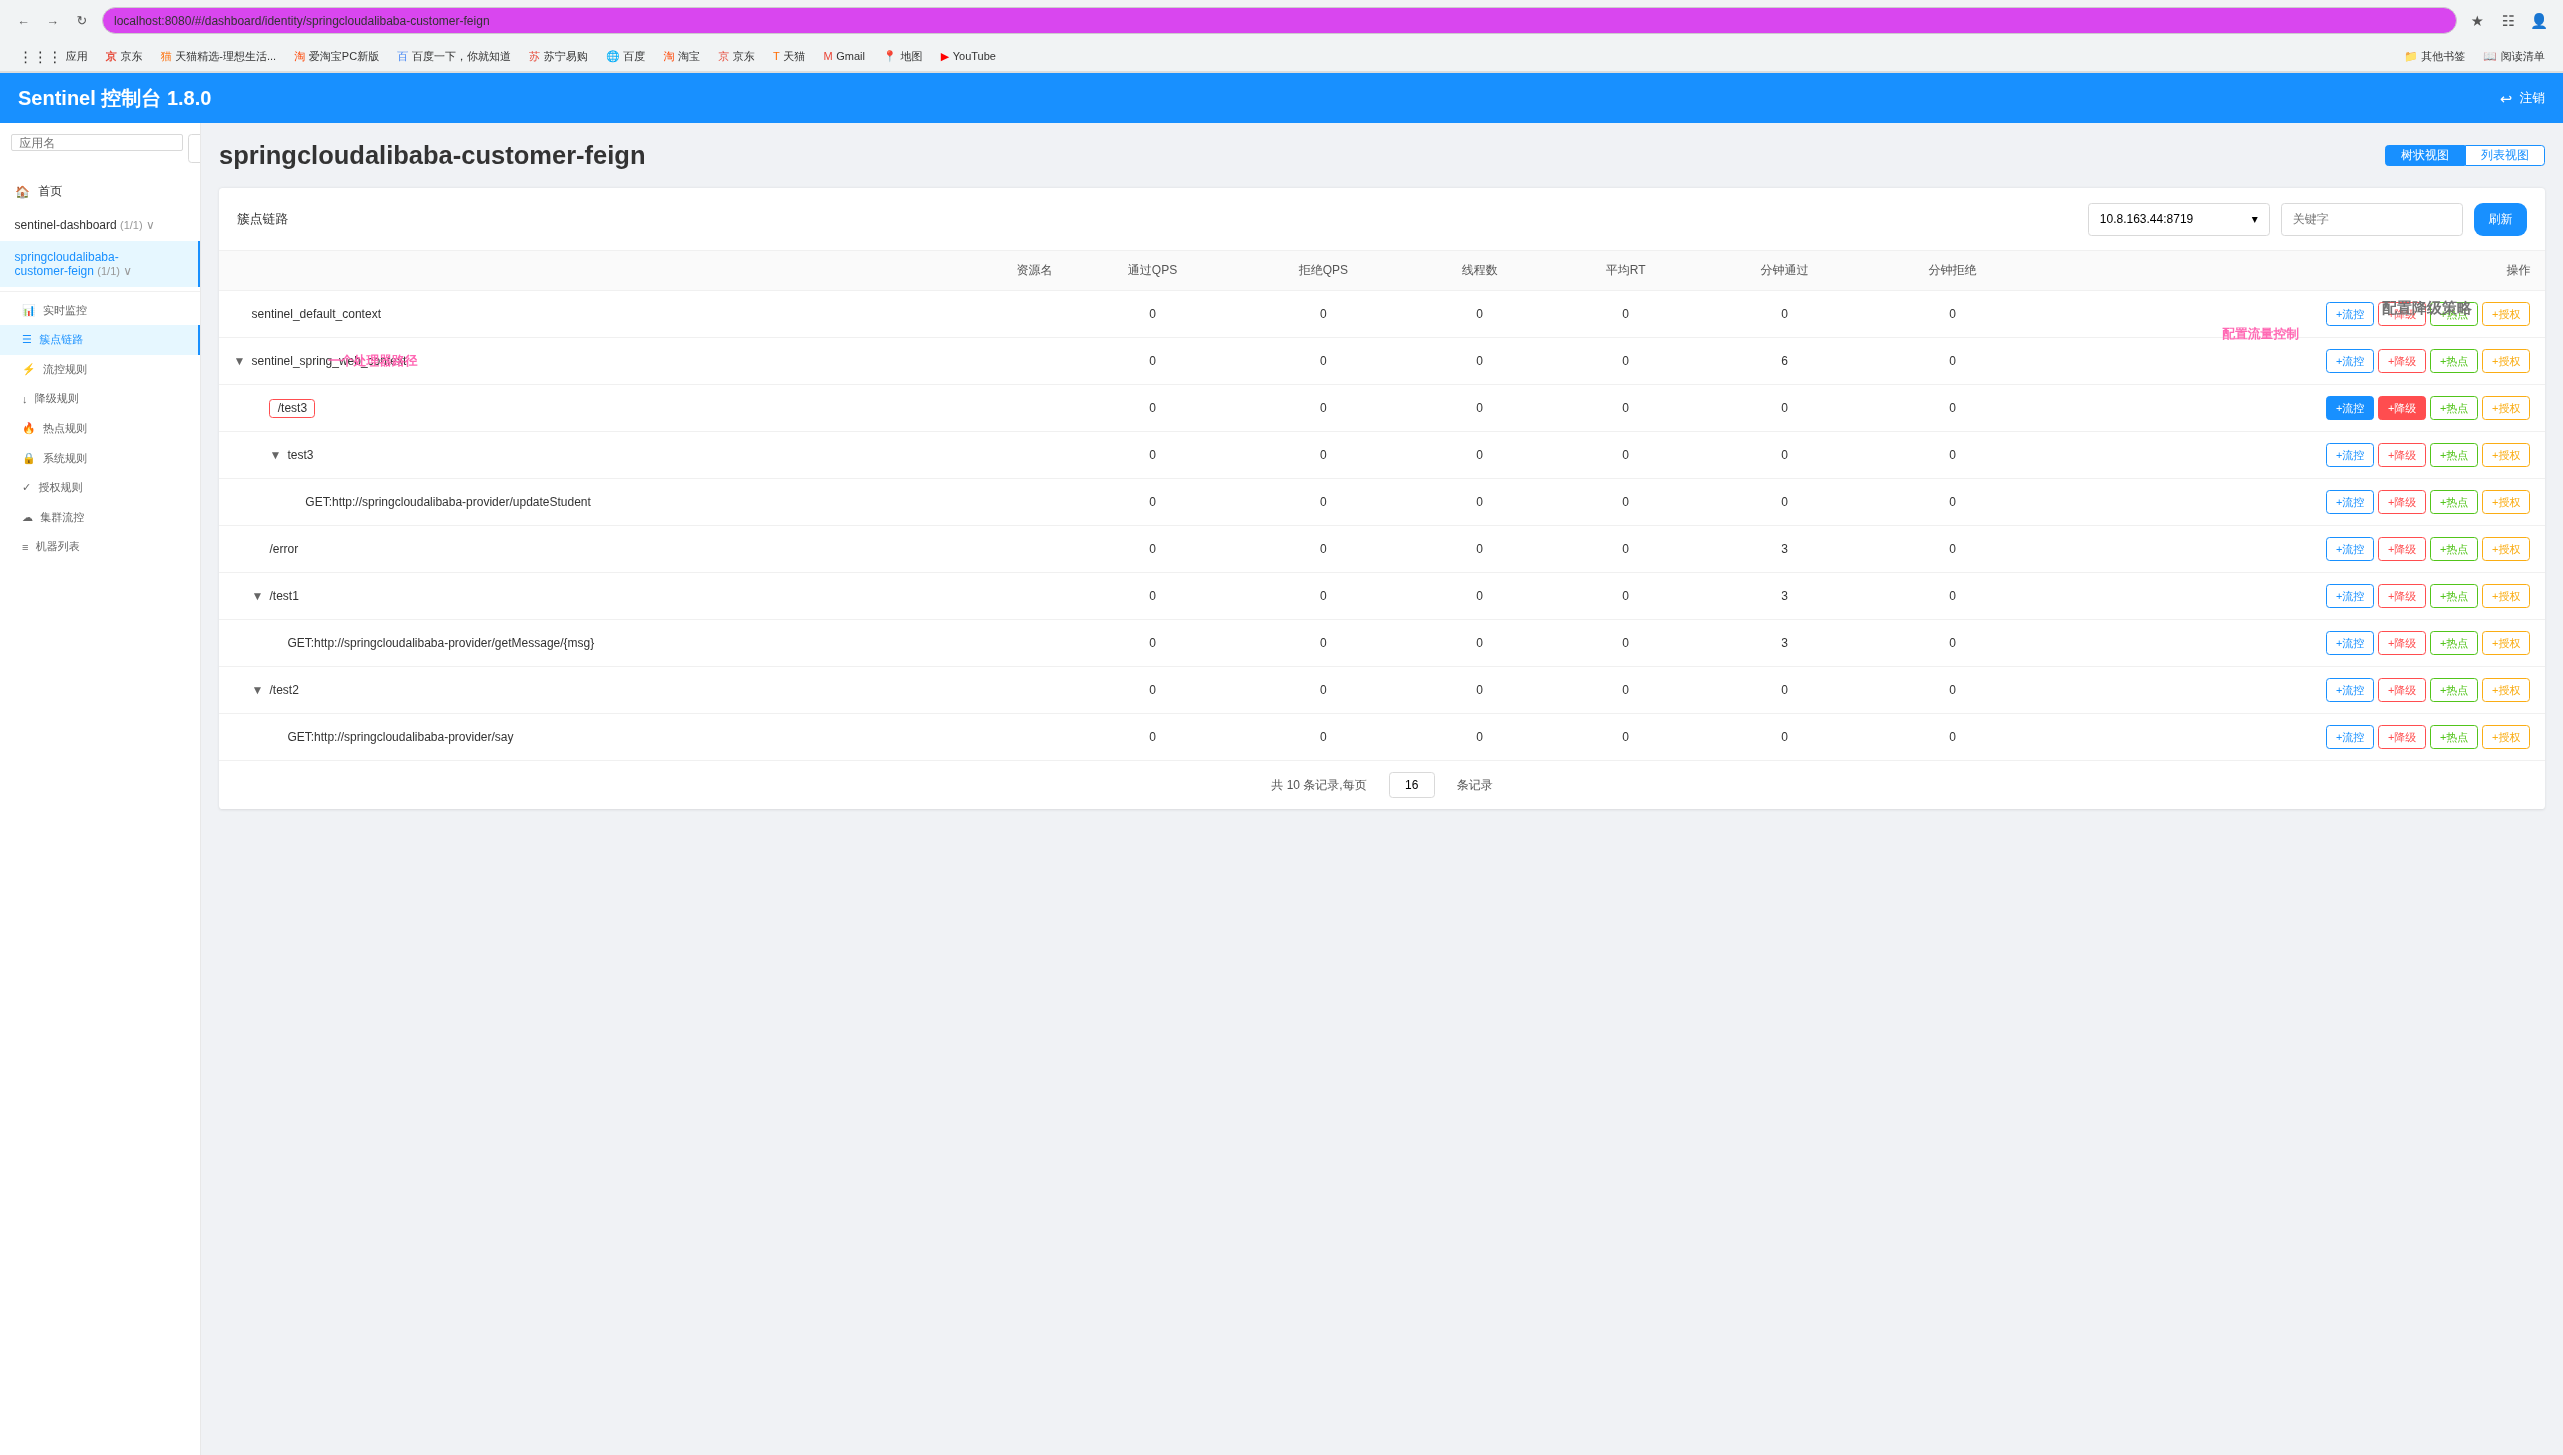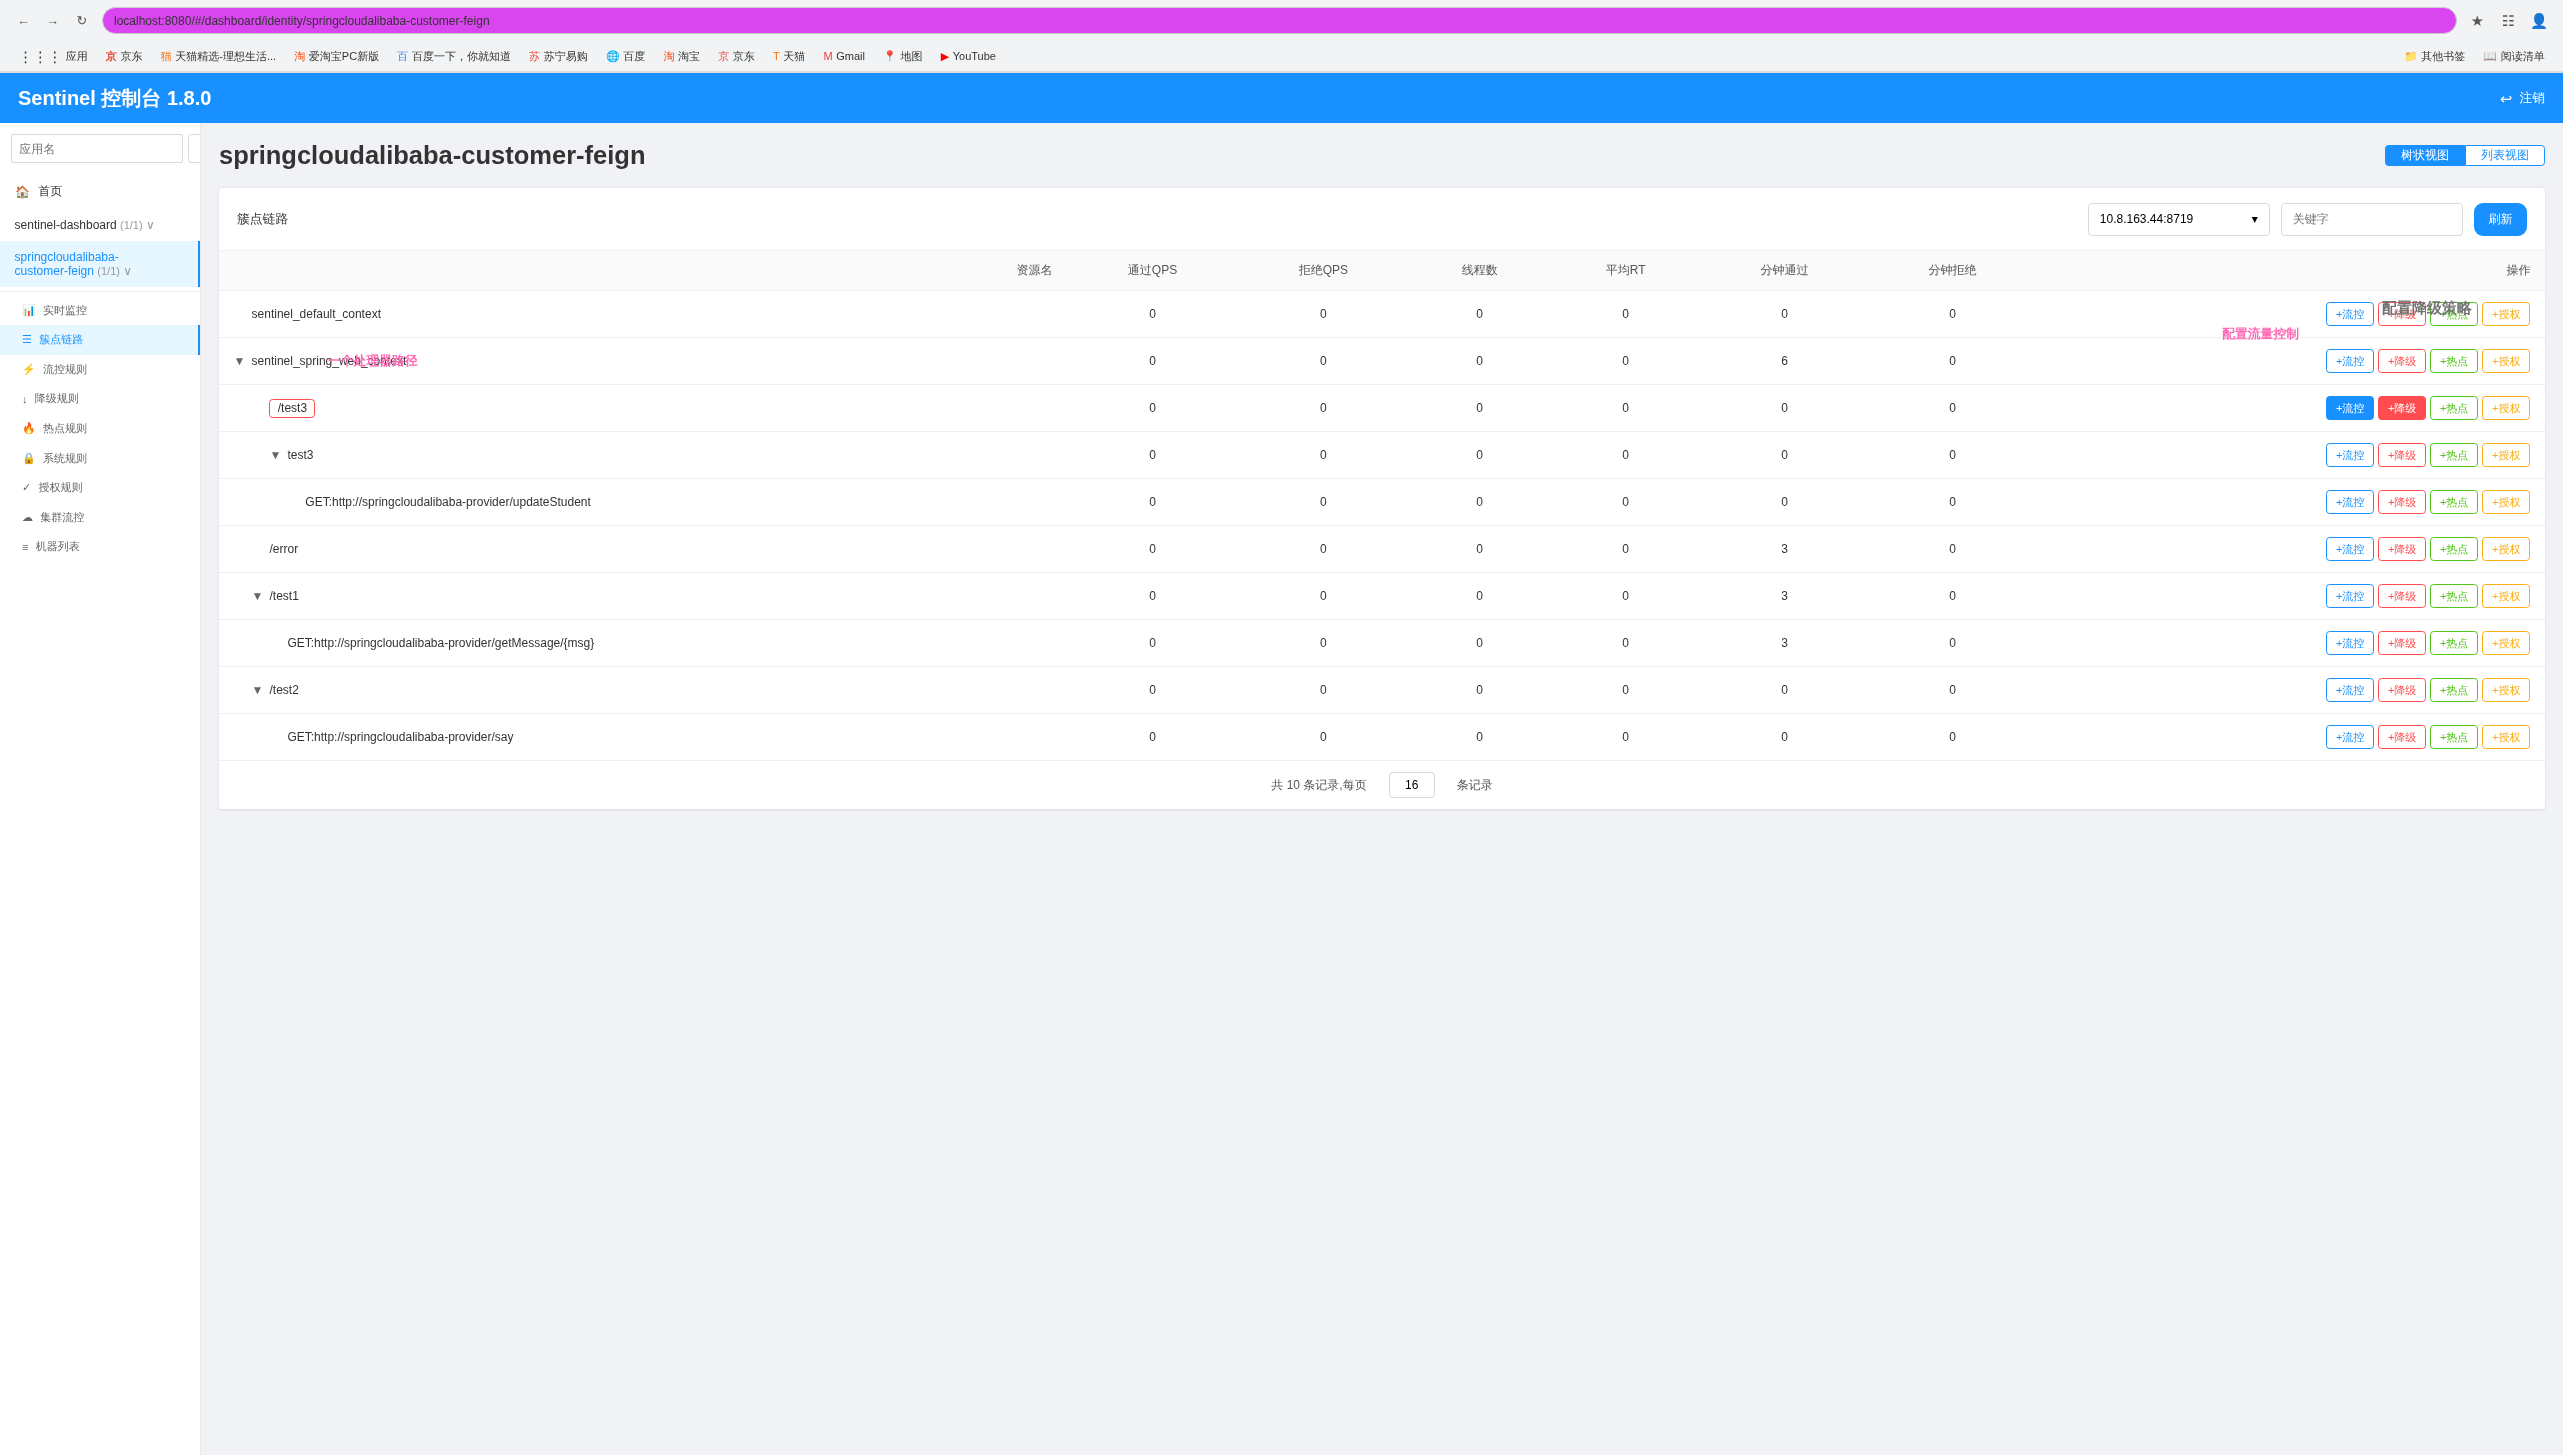--- a/index.html
+++ b/index.html
@@ -25,21 +25,21 @@
     .app-header { background: #1890ff; color: white; padding: 0 18px; display: flex; align-items: center; justify-content: space-between; height: 50px; flex-shrink: 0; }
     .app-title { font-size: 20px; font-weight: bold; color: white; }
     .app-header-right { display: flex; align-items: center; gap: 7.3px; color: white; font-size: 12.8px; }
 
     
     .content-area { display: flex; flex: 1; overflow: hidden; }
 
     
     .sidebar { width: 201px; background: white; border-right: 0.9px solid #e8e8e8; display: flex; flex-direction: column; flex-shrink: 0; overflow-y: auto; }
     .search-area { padding: 11px; display: flex; gap: 5.5px; }
-    .search-input { flex: 1; height: 29px; border: 0.9px solid #d9d9d9; border-radius: 2px; padding: 0 7.3px; font-size: 12px; }
+    .search-input { flex: 1; height: 17px; border: 0.9px solid #d9d9d9; border-radius: 2px; padding: 0 7.3px; font-size: 12px; }
     .search-btn { height: 29px; padding: 0 11px; background: white; border: 0.9px solid #d9d9d9; border-radius: 3.6px; cursor: pointer; font-size: 12px; }
 
     .nav-item { display: flex; align-items: center; gap: 7.3px; padding: 9px 14.6px; cursor: pointer; color: #333; transition: background 0.2s; }
     .nav-icon { width: 16.4px; height: 16.4px; display: flex; align-items: center; justify-content: center; }
 
     .nav-group-item { padding: 9px 14.6px; cursor: pointer; color: #1890ff; font-size: 12px; }
     .nav-group-sub { display: flex; align-items: center; gap: 7.3px; padding: 7.3px 14.6px 7.3px 22px; cursor: pointer; color: #666; font-size: 11px; }
 
     .sidebar-section { border-top: 0.9px solid #f0f0f0; margin-top: 3.6px; padding-top: 3.6px; }
 

